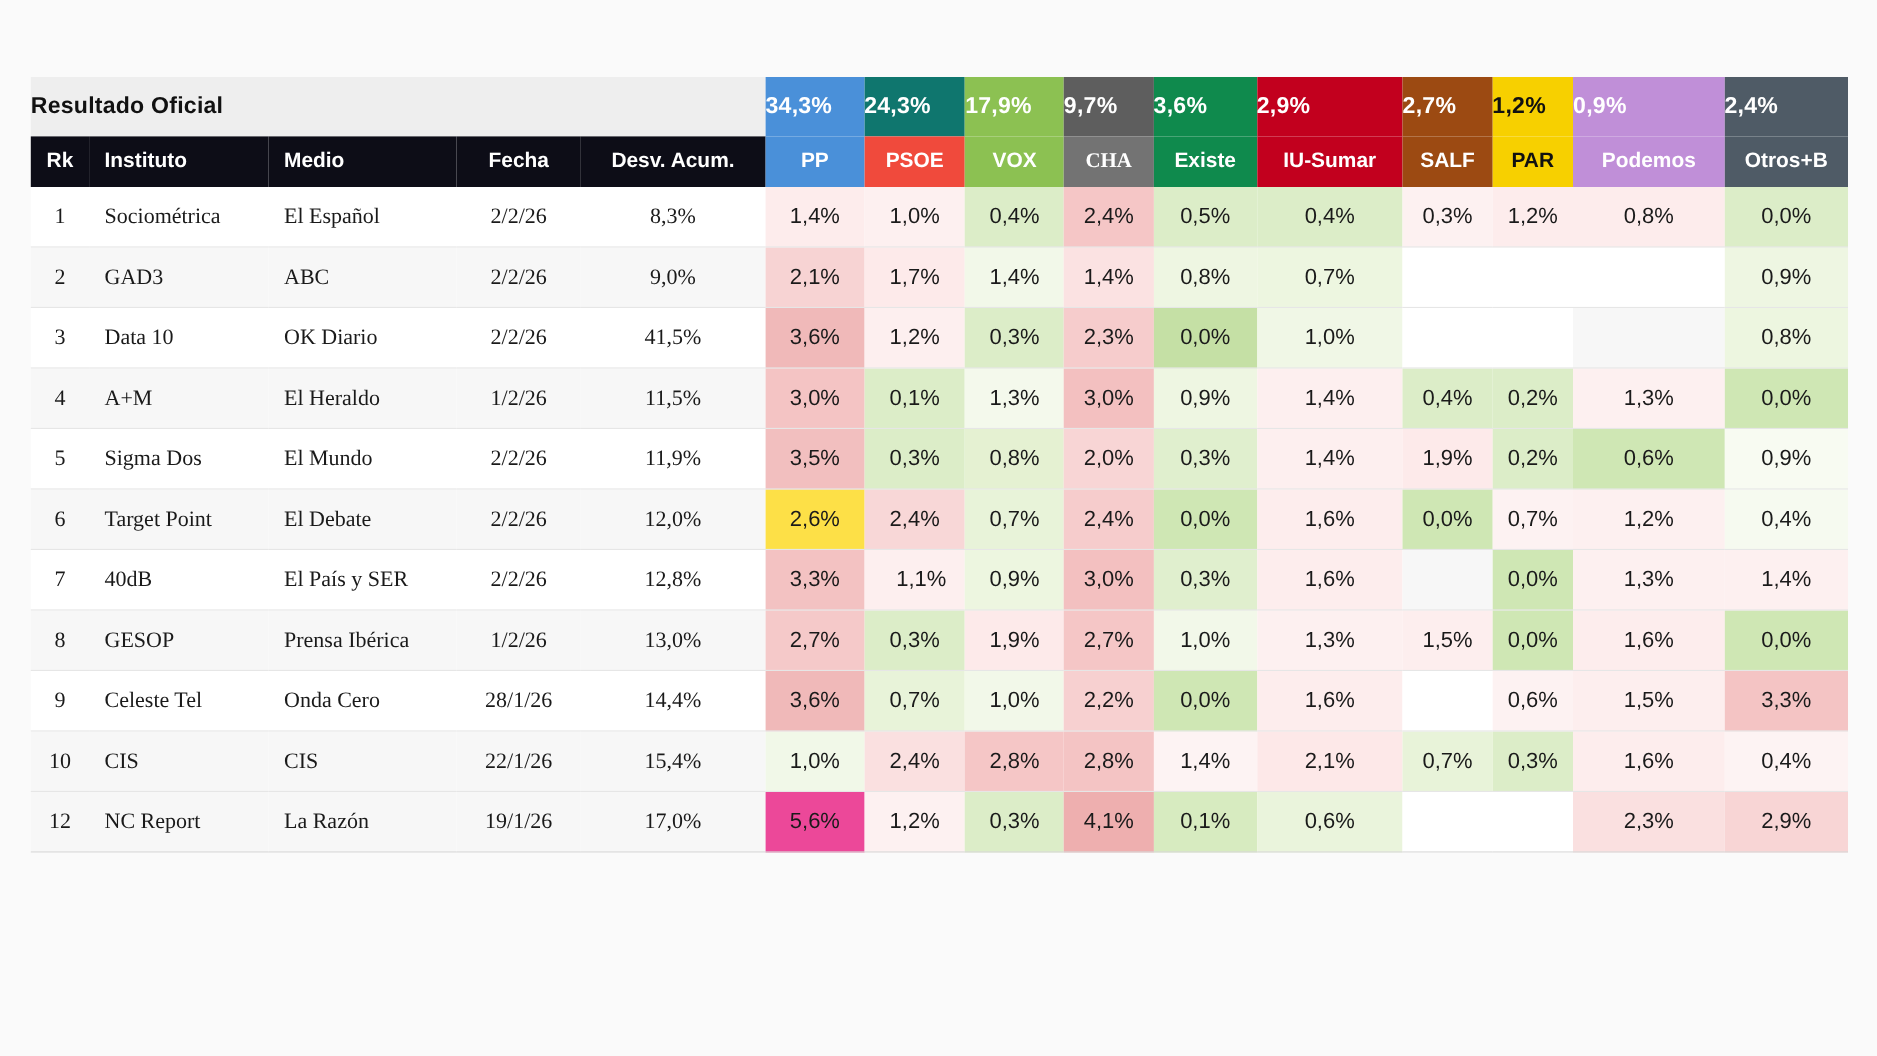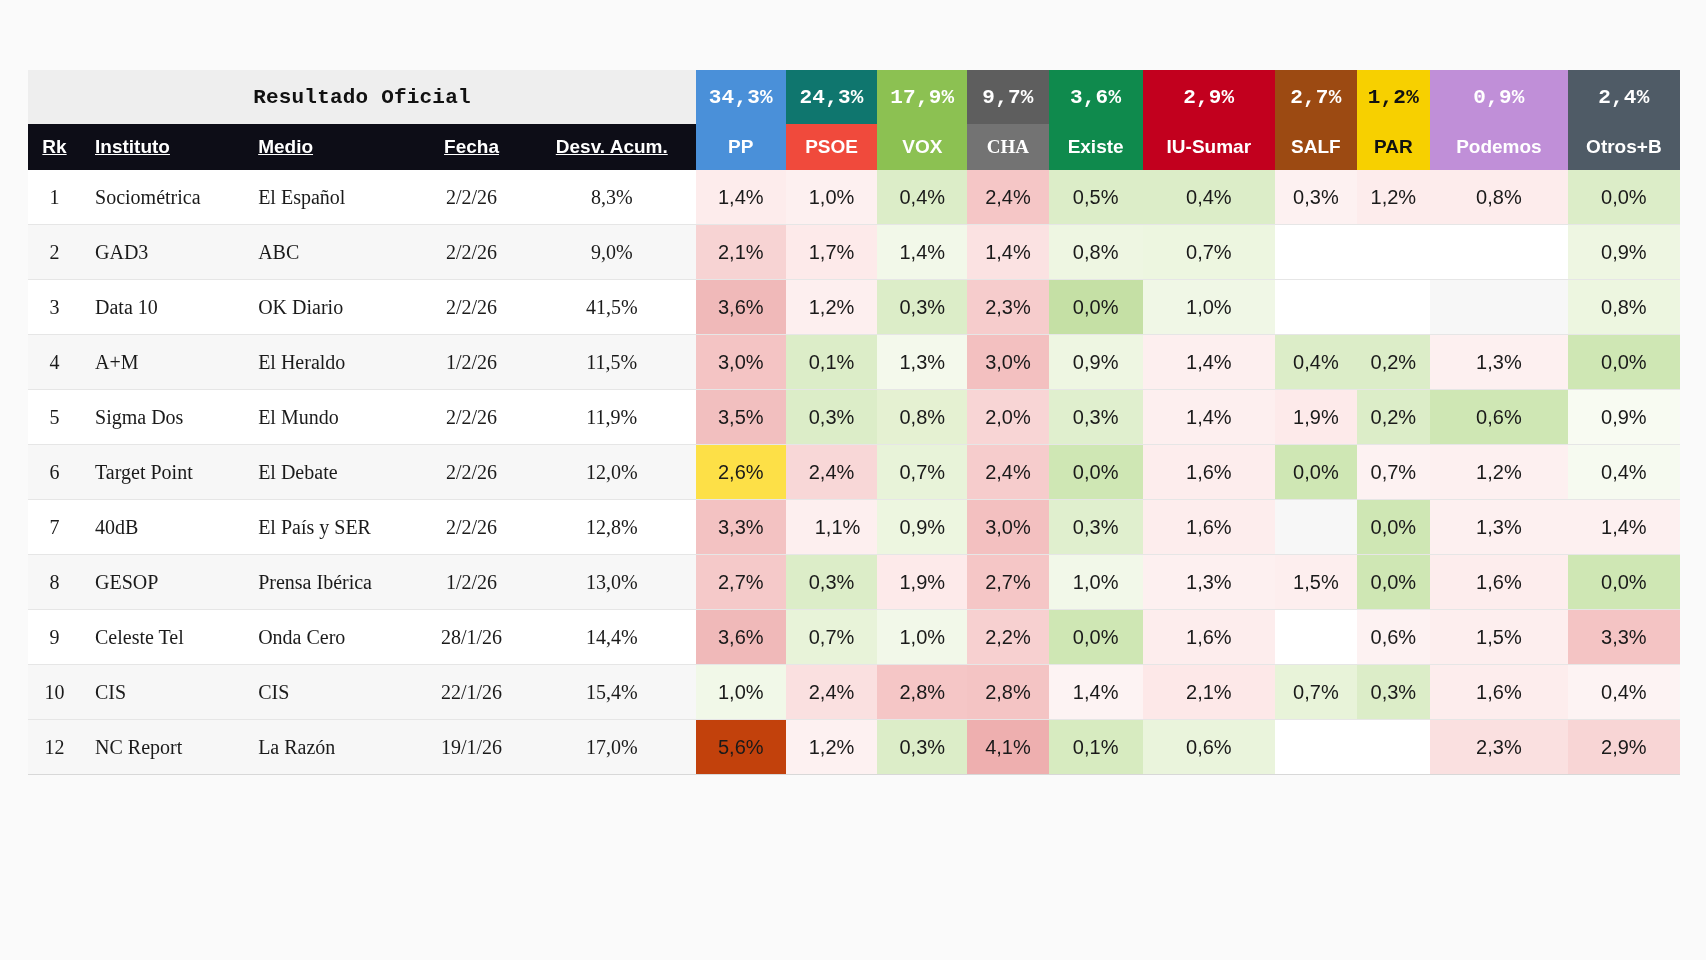--- a/index.html
+++ b/index.html
@@ -32,46 +32,43 @@
     padding: 0;
     margin: 0;
     border: none;
     font-weight: normal;
   }
 
   
   tr.result-row td {
     height: 54px;
     vertical-align: middle;
-    text-align: center;
     font-size: 21px;
     font-weight: bold;
     color: #ffffff;
     letter-spacing: 0.2px;
-    font-family: Liberation Mono, monospace;
   }
   td.result-title {
     background: #eeeeee;
     color: #111111 !important;
     font-size: 23px;
     border-bottom: 1px solid #dcdcdc;
   }
 
   
   tr.head-row td {
     height: 46px;
     vertical-align: middle;
     font-size: 19px;
     font-weight: bold;
     color: #ffffff;
   }
   td.hd-dark {
     background: #0d0d17;
     text-align: center;
-    text-decoration: underline;
   }
   td.hd-dark.left {
     text-align: left;
     padding-left: 14px !important;
   }
   td.party-head {
     text-align: center;
   }
 
   
@@ -335,21 +332,21 @@
             <td class="c-val" style="background: rgb(220, 237, 200);">0,3%</td>
             <td class="c-val" style="background: rgb(253, 237, 237);">1,6%</td>
             <td class="c-val" style="background: rgb(253, 243, 243);">0,4%</td>
           </tr>
           <tr class="data-row alt">
             <td class="c-rk">12</td>
             <td class="c-inst">NC Report</td>
             <td class="c-medio">La Razón</td>
             <td class="c-fecha">19/1/26</td>
             <td class="c-desv">17,0%</td>
-            <td class="c-val" style="background: #c2410c; margin-left: 24px;">5,6%</td>
+            <td class="c-val" style="background: #ec4899; margin-left: 24px;">5,6%</td>
             <td class="c-val" style="background: rgb(253, 241, 241);">1,2%</td>
             <td class="c-val" style="background: rgb(220, 237, 200);">0,3%</td>
             <td class="c-val" style="background: rgb(238, 175, 175);">4,1%</td>
             <td class="c-val" style="background: rgb(215, 235, 192);">0,1%</td>
             <td class="c-val" style="background: rgb(234, 244, 220);">0,6%</td>
             <td class="c-val" style="background: rgb(255, 255, 255);"></td>
             <td class="c-val" style="background: rgb(255, 255, 255);"></td>
             <td class="c-val" style="background: rgb(250, 224, 224);">2,3%</td>
             <td class="c-val" style="background: rgb(248, 213, 213);">2,9%</td>
           </tr>

